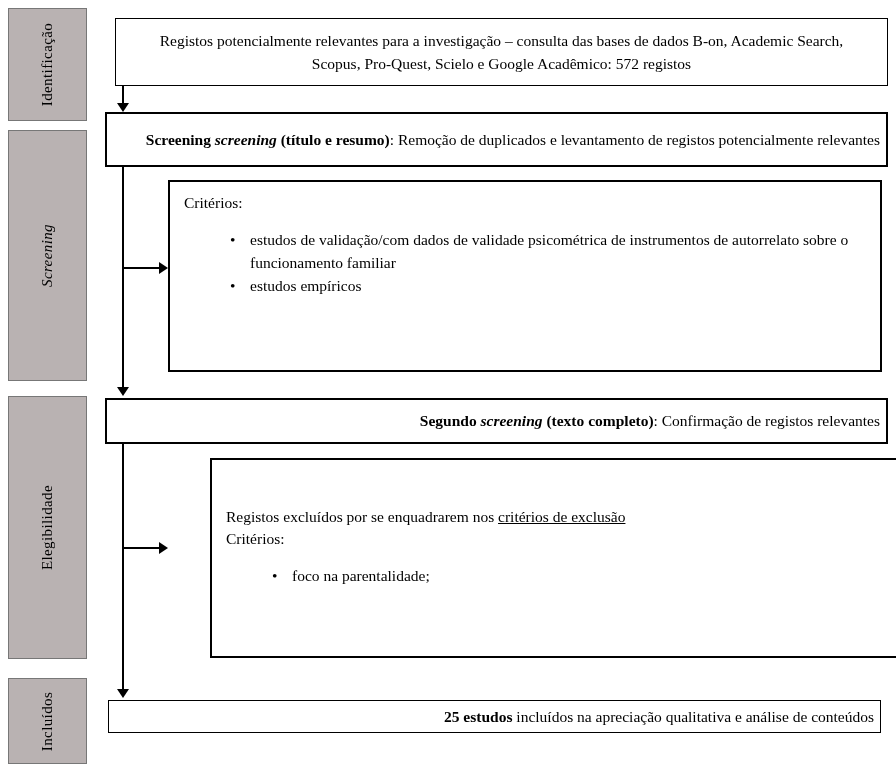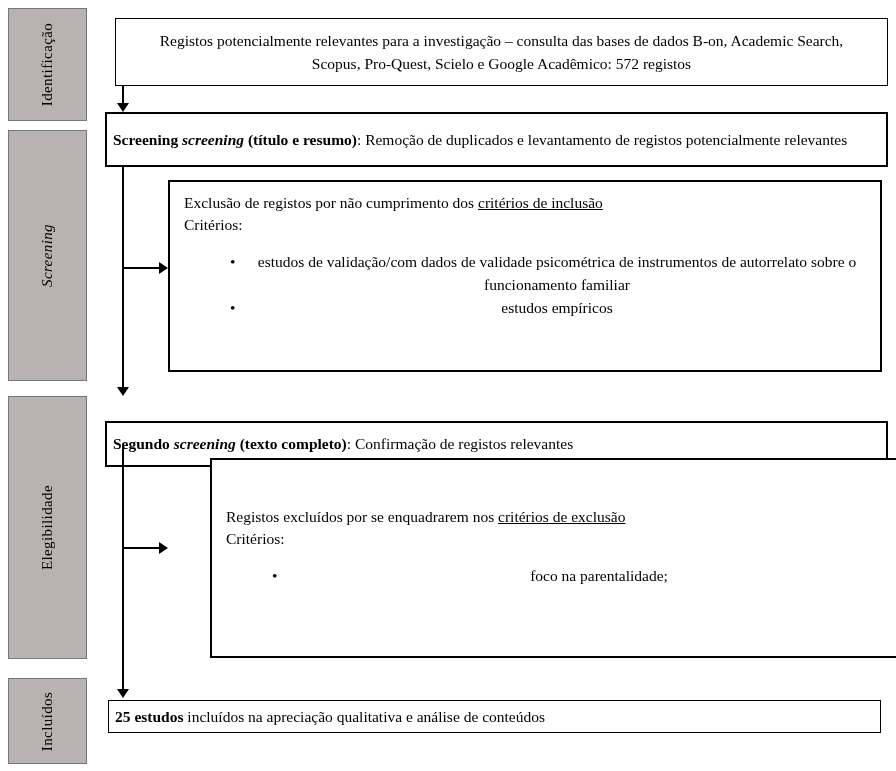--- a/index.html
+++ b/index.html
@@ -13,30 +13,30 @@
     position:absolute;left:8px;width:79px;
     background:var(--stage-fill,#b9b2b2);
     border:1px solid var(--stage-border,#777);
     display:flex;align-items:center;justify-content:center;box-sizing:border-box;
   }
   .stage-label{transform:rotate(-90deg);white-space:nowrap;font-size:15px;letter-spacing:.4px;}
   .stage-label.italic{font-style:italic;}
   
   .fbox{position:absolute;background:#fff;border:1px solid #000;box-sizing:border-box;}
   .fbox.thick{border-width:2px;}
-  .centered{display:flex;align-items:center;justify-content:flex-start;text-align:center;}
+  .centered{display:flex;align-items:center;justify-content:flex-end;text-align:center;}
   .fbox p{margin:0;line-height:1.5;}
   .it{font-style:italic;}
   .ul{text-decoration:underline;}
   
   .criteria-box{padding:10px 16px 0 14px;overflow:hidden;line-height:22px;border-width:2px;}
   .criteria-box.pad-top-lg{padding-top:46px;margin-left:42px;}
   .crit-label{margin-top:12px;}
   ul.bullets{margin:14px 0 0 0;padding:0;list-style:none;line-height:23px;}
-  ul.bullets li{margin-left:46px;padding-left:20px;position:relative;text-align:center;}
+  ul.bullets li{margin-left:46px;padding-left:20px;position:relative;}
   ul.bullets li::before{content:"\2022";position:absolute;left:0;top:0;}
   
   .arrow-v{position:absolute;width:12px;}
   .arrow-v .shaft{position:absolute;left:5px;top:0;bottom:7px;width:2px;background:var(--arrow,#000);}
   .arrow-v .head{position:absolute;left:0;bottom:0;width:0;height:0;
     border-left:6px solid transparent;border-right:6px solid transparent;border-top:9px solid var(--arrow,#000);}
   .arrow-h{position:absolute;height:12px;}
   .arrow-h .shaft{position:absolute;top:5px;left:0;right:7px;height:2px;background:var(--arrow,#000);}
   .arrow-h .head{position:absolute;top:0;right:0;width:0;height:0;
     border-top:6px solid transparent;border-bottom:6px solid transparent;border-left:9px solid var(--arrow,#000);}
@@ -76,29 +76,28 @@
     <div class="shaft"></div>
     <div class="head"></div>
   </div>
 
   <div class="arrow-h" style="left:123px;top:262px;width:45px;">
     <div class="shaft"></div>
     <div class="head"></div>
   </div>
 
   <div class="fbox criteria-box" style="left:168px;top:180px;width:714px;height:192px;">
-    <p style="line-height:22px;"><span>Exclusão de registos por não cumprimento dos </span><span class="ul">critérios de inclusão</span></p>
     <p class="crit-label" style="line-height:22px;">Critérios:</p>
     <ul class="bullets">
       <li>estudos de validação/com dados de validade psicométrica de instrumentos de autorrelato sobre o funcionamento familiar</li>
       <li>estudos empíricos</li>
     </ul>
   </div>
 
-  <div class="fbox thick centered" style="left:105px;top:398px;width:783px;height:46px;padding:0 6px;margin-top:23px;">
+  <div class="fbox thick centered" style="left:105px;top:398px;width:783px;height:46px;padding:0 6px;">
     <p><b>Segundo </b><b class="it">screening</b><b> (texto completo)</b><span>: Confirmação de registos relevantes</span></p>
   </div>
 
   <div class="arrow-v" style="left:117px;top:444px;height:254px;">
     <div class="shaft"></div>
     <div class="head"></div>
   </div>
 
   <div class="arrow-h" style="left:123px;top:542px;width:45px;">
     <div class="shaft"></div>

